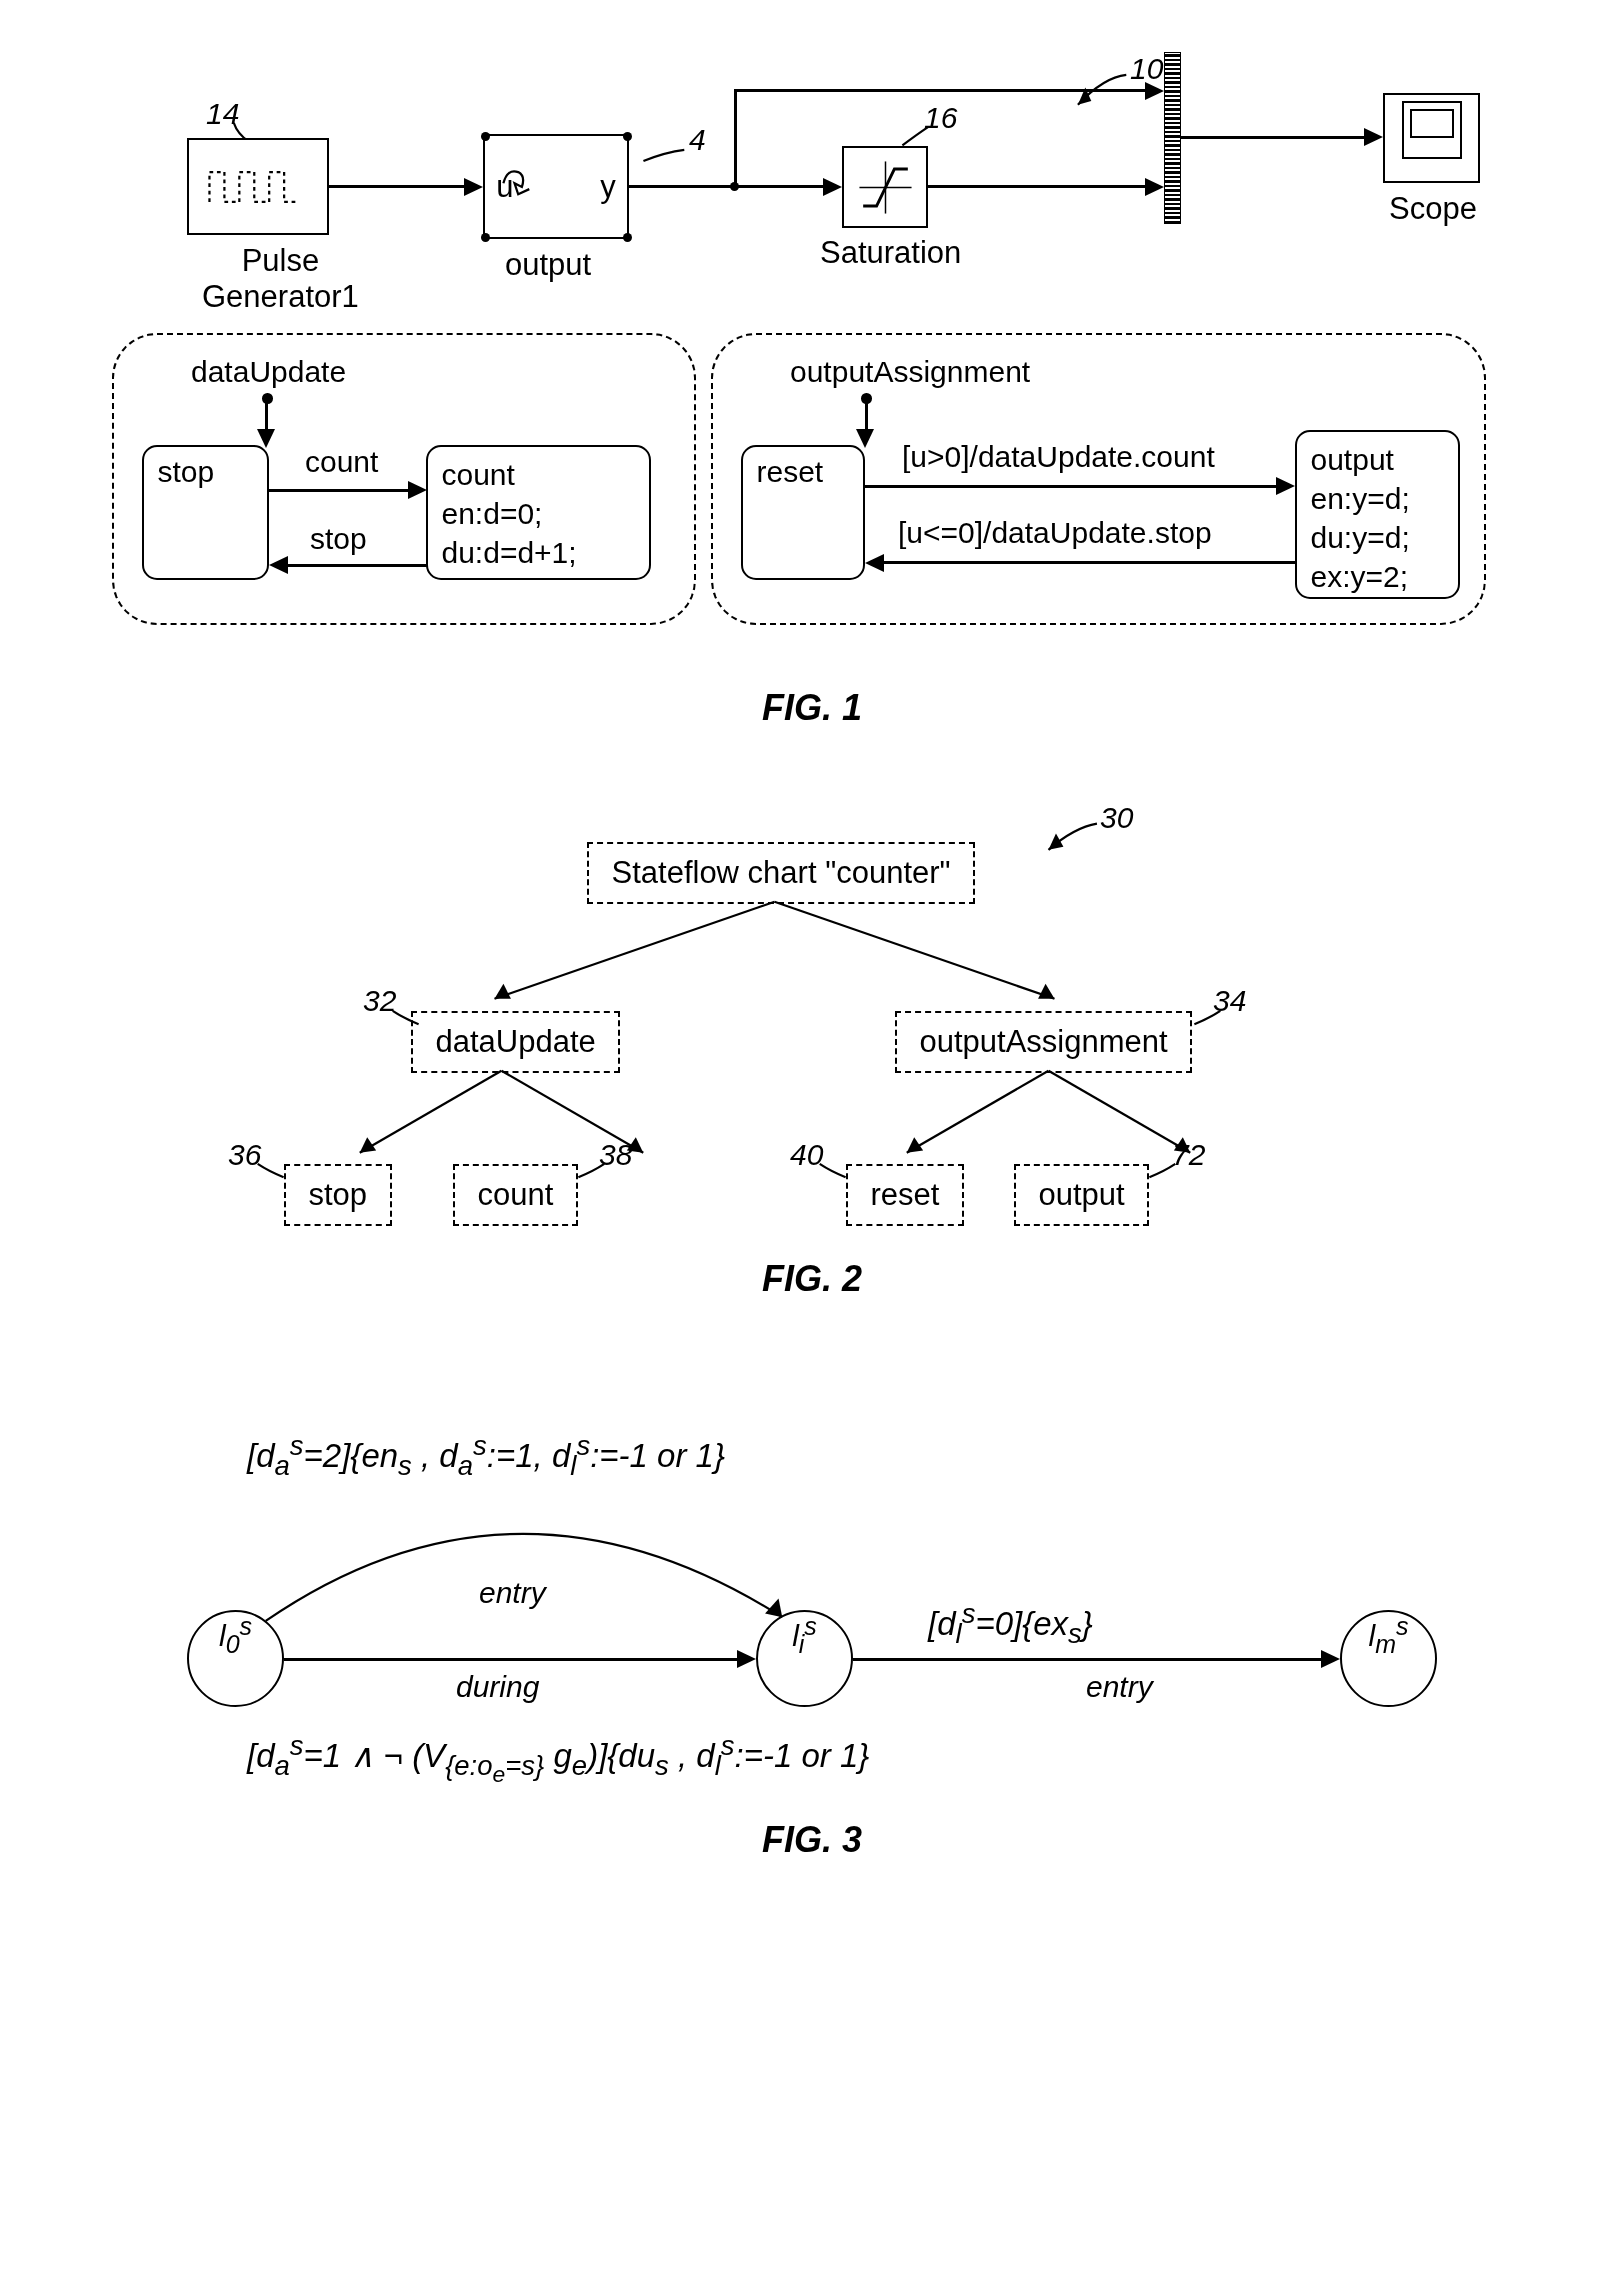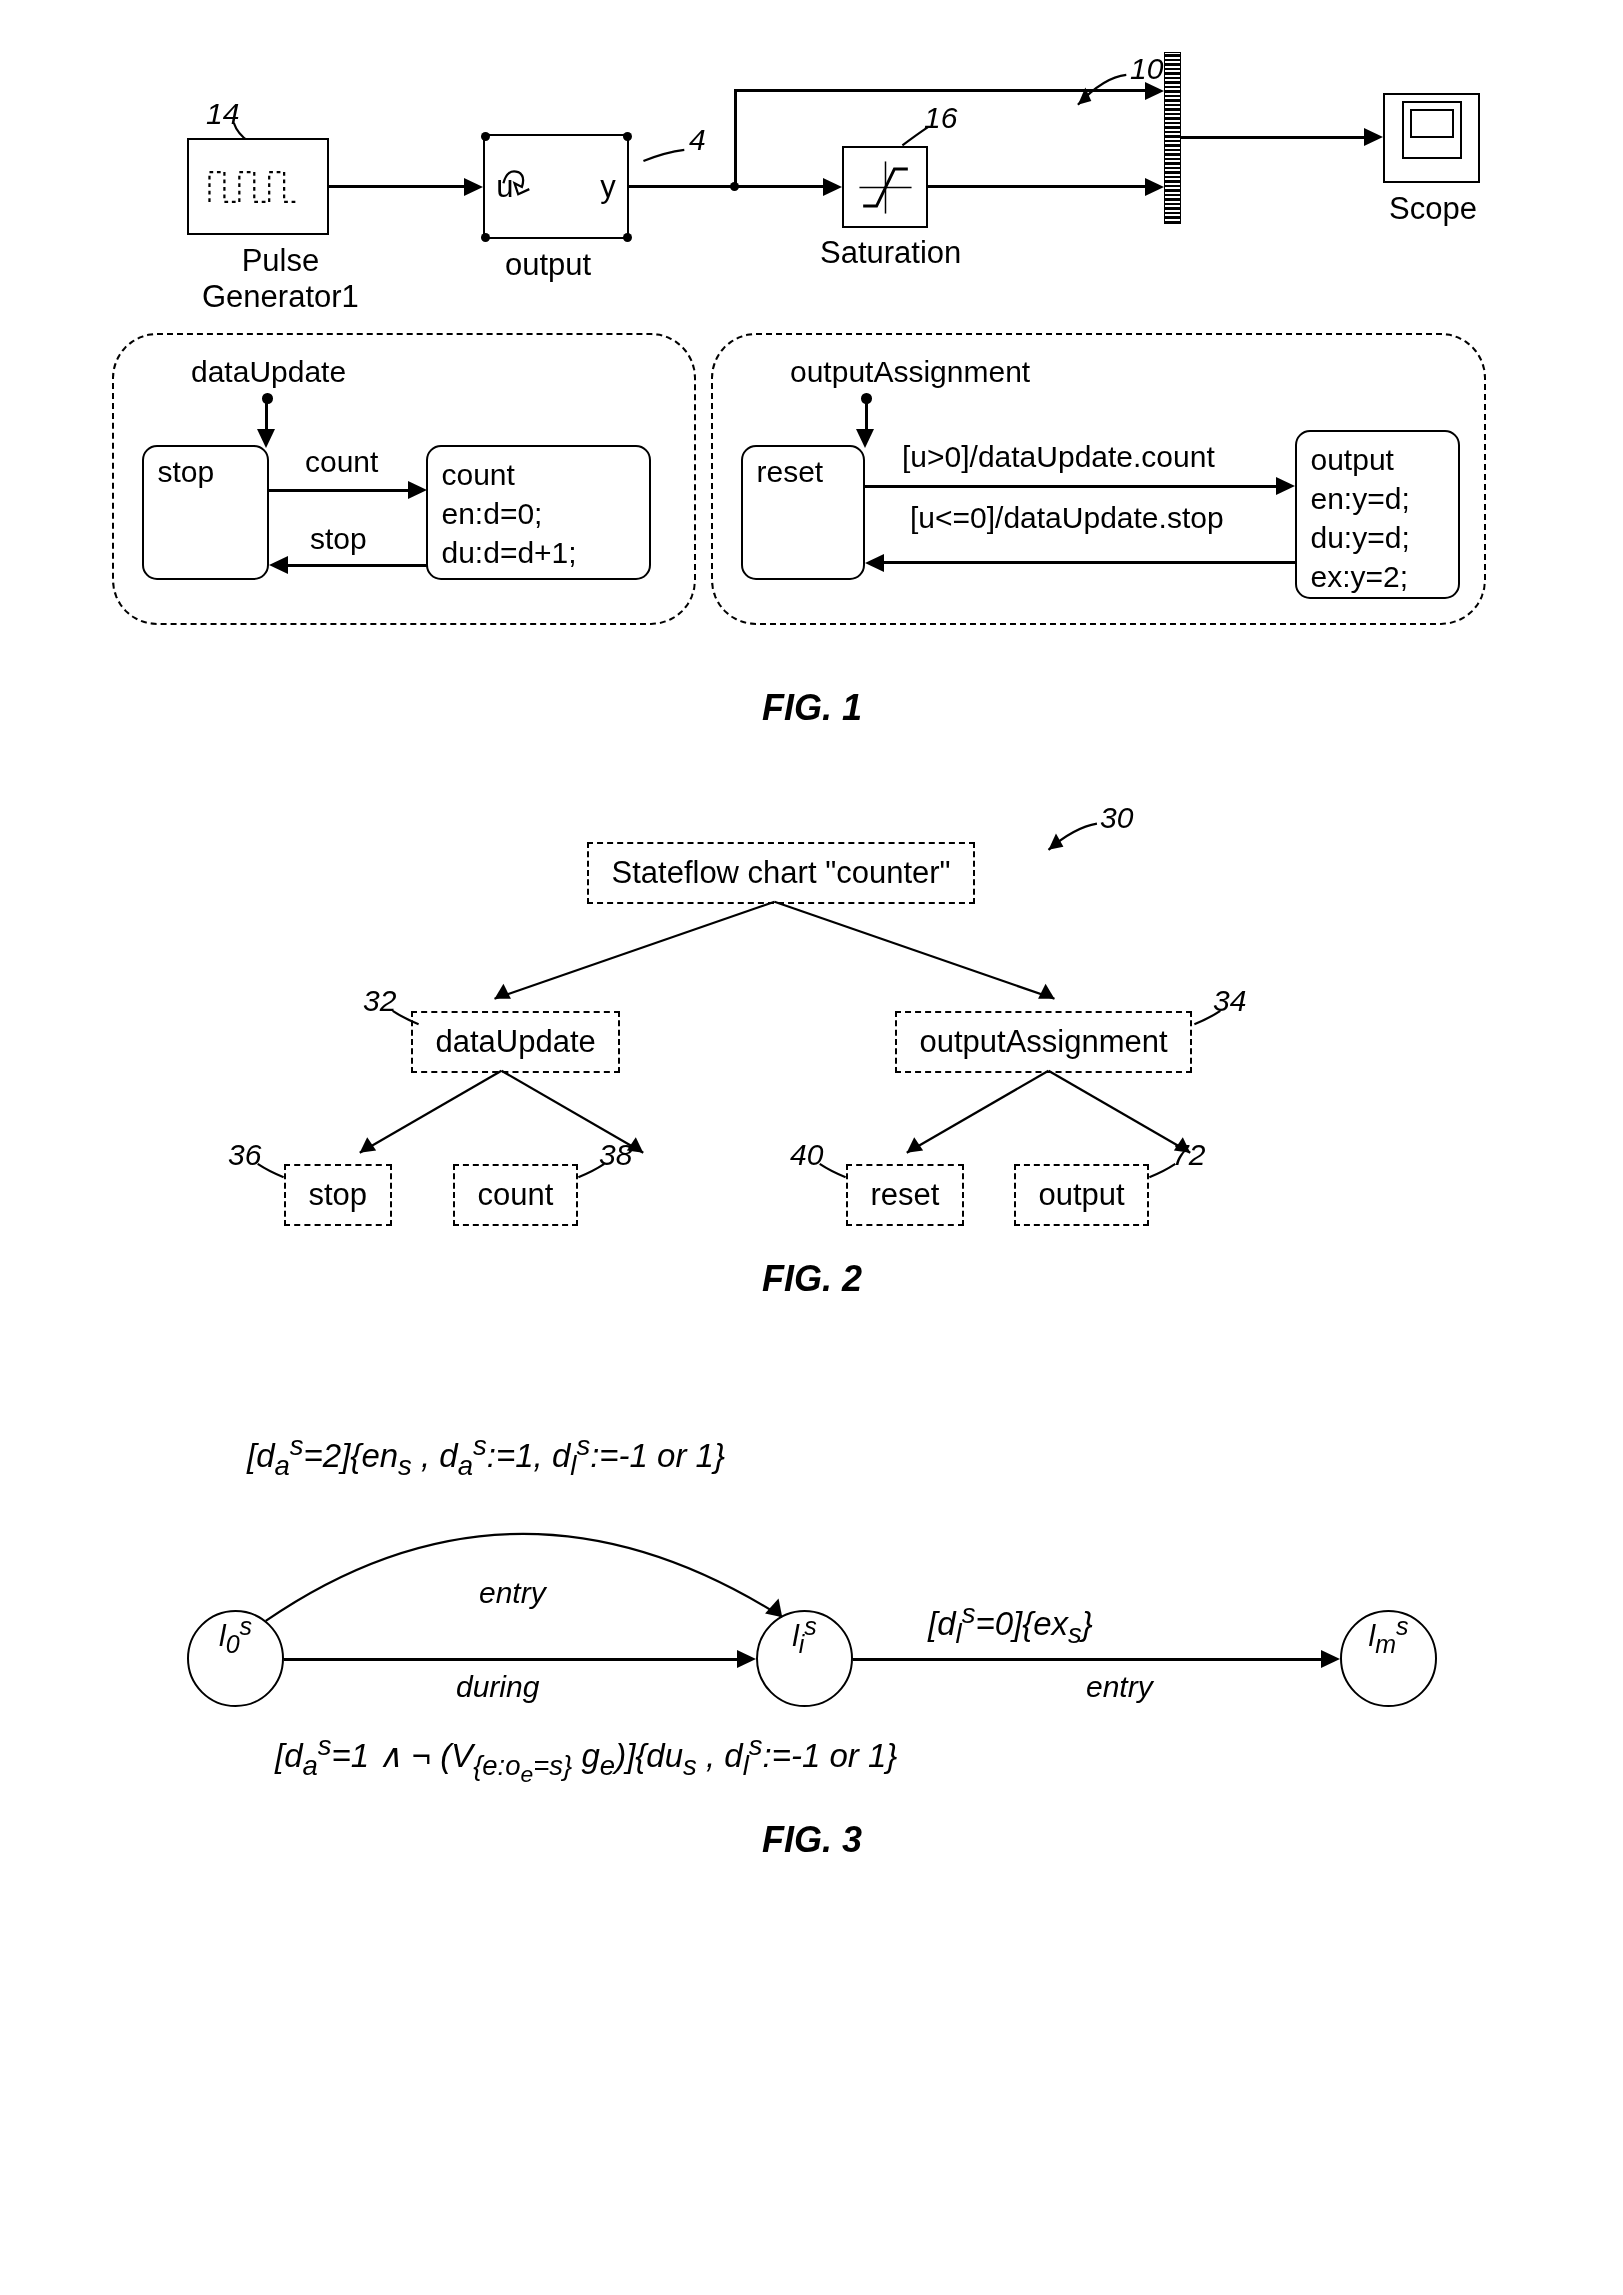--- a/index.html
+++ b/index.html
@@ -151,21 +151,21 @@
     <div>output</div>
     <div>en:y=d;</div>
     <div>du:y=d;</div>
     <div>ex:y=2;</div>
   </div>
 
   <div class="text-lbl" style="top:403px; left:865px;">[u&gt;0]/dataUpdate.count</div>
   <div class="arrow-line" style="top:448px; left:828px; width:412px; height:3px;"></div>
   <div class="arrow-head right" style="top:440px; left:1239px;"></div>
 
-  <div class="text-lbl" style="top:464px; left:861px;margin-left:12px;">[u&lt;=0]/dataUpdate.stop</div>
+  <div class="text-lbl" style="top:479px; left:861px;">[u&lt;=0]/dataUpdate.stop</div>
   <div class="arrow-line" style="top:524px; left:846px; width:412px; height:3px;"></div>
   <div class="arrow-head left" style="top:517px; left:828px;"></div>
 
   <div class="fig-caption" style="top:622px;margin-top:28px;">FIG. 1</div>
 </div>
 
 <div class="fig2">
   <div class="ref-num" style="top:0px; left:1063px;">30</div>
   <svg style="top:19px; left:1000px;" width="64" height="41" viewBox="0 0 85 55">
     <path d="M 80 5 Q 50 10 15 40" stroke="#000" stroke-width="3" fill="none"></path>
@@ -256,17 +256,17 @@
   <div class="arrow-head right" style="top:235px; left:700px;"></div>
 
   <div class="arrow-line" style="top:243px; left:816px; width:468px; height:3px;"></div>
   <div class="arrow-head right" style="top:235px; left:1284px;"></div>
 
   <div class="text-lbl" style="top:161px; left:442px; font-style:italic;">entry</div>
   <div class="text-lbl" style="top:255px; left:419px; font-style:italic;">during</div>
   <div class="formula" style="top:183px; left:891px;">[d<sub>l</sub><sup>s</sup>=0]{ex<sub>s</sub>}</div>
   <div class="text-lbl" style="top:255px; left:1049px; font-style:italic;">entry</div>
 
-  <div class="formula" style="top:315px; left:210px;margin-left:28px;">[d<sub>a</sub><sup>s</sup>=1 ∧ ¬ (V<sub>{e:o<sub>e</sub>=s}</sub>  g<sub>e</sub>)]{du<sub>s</sub> , d<sub>l</sub><sup>s</sup>:=-1 or 1}</div>
+  <div class="formula" style="top:315px; left:210px;">[d<sub>a</sub><sup>s</sup>=1 ∧ ¬ (V<sub>{e:o<sub>e</sub>=s}</sub>  g<sub>e</sub>)]{du<sub>s</sub> , d<sub>l</sub><sup>s</sup>:=-1 or 1}</div>
 
   <div class="fig-caption" style="top:404px;">FIG. 3</div>
 </div>
 
 
 </body></html>

